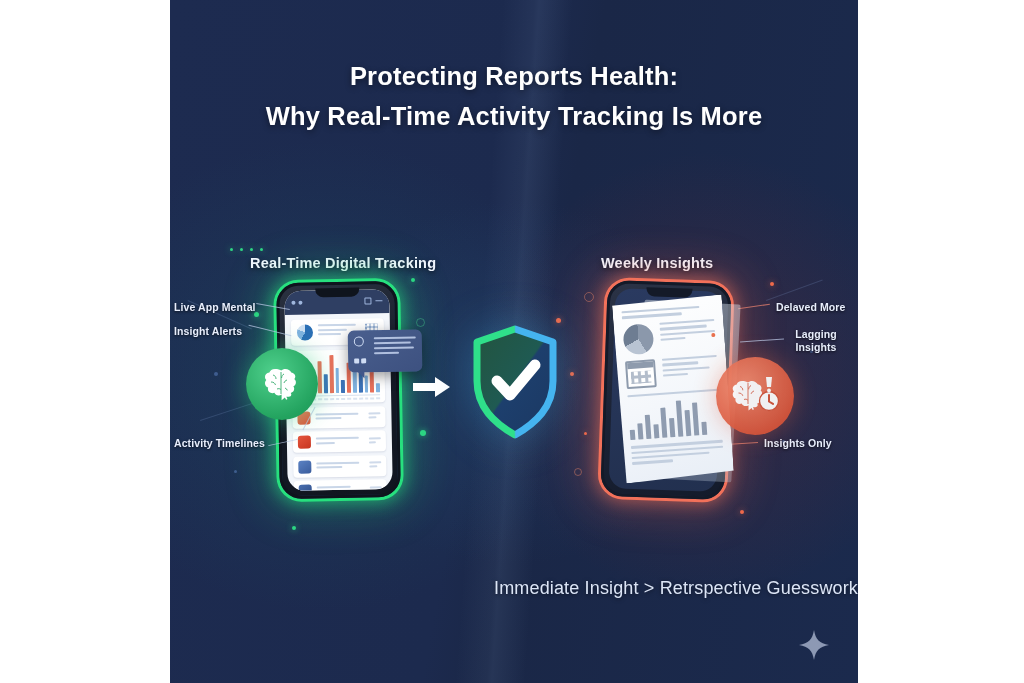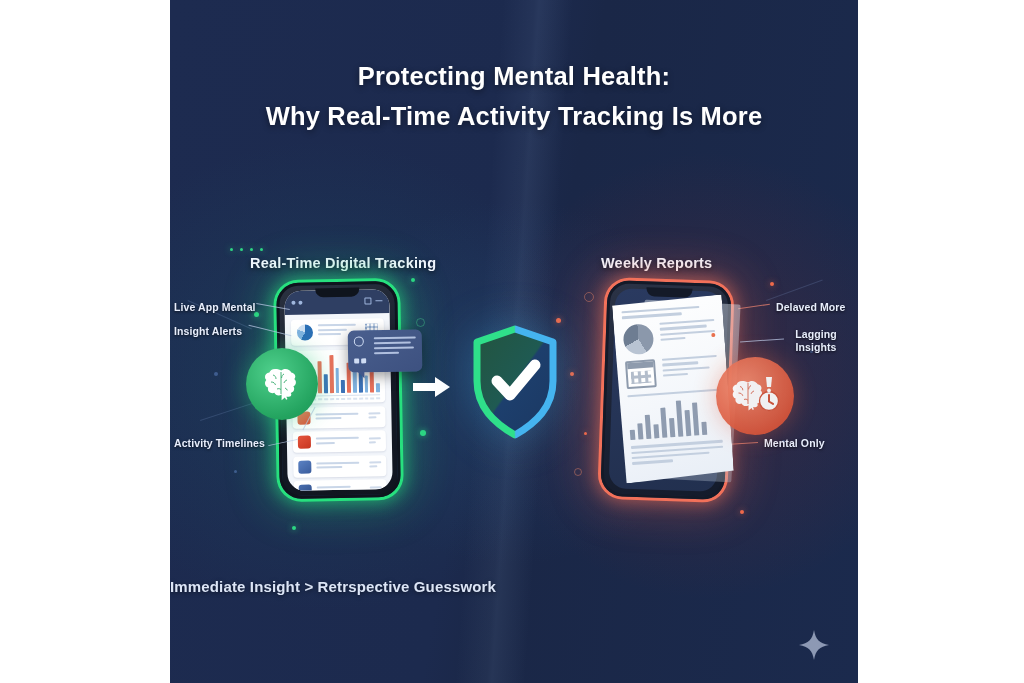--- a/index.html
+++ b/index.html
@@ -199,22 +199,22 @@
   }
   #badge-right {
     position:absolute; left:546px; top:357px; width:78px; height:78px; border-radius:50%;
     background:radial-gradient(circle at 38% 34%, #f08a6f 0%, #d9573c 72%, #c94c32 100%);
     box-shadow:0 0 24px rgba(225,100,70,.42); z-index:8; opacity:.93;
     display:flex; align-items:center; justify-content:center;
   }
 
   
   #tagline {
-    position:absolute; left:0; top:578px; width:688px; text-align:left;
-    color:#dce5f6; font-size:15px; font-weight:bold; letter-spacing:.15px;
+    position:absolute; left:0; top:578px; width:688px; text-align:right;
+    color:#dce5f6; font-size:18px; font-weight:normal; letter-spacing:.15px;
     text-shadow:0 1px 4px rgba(0,0,0,.5);
   }
   #powered {
     position:absolute; left:0; top:632px; width:688px; text-align:center;
     color:#e4ebf8; font-size:12px; font-weight:bold; letter-spacing:.15px;
     text-shadow:0 1px 4px rgba(0,0,0,.5);
   }
   #sparkle { position:absolute; right:28px; bottom:22px; width:32px; height:32px; opacity:.72; }
 
   
@@ -252,26 +252,26 @@
     <div class="nd r" style="left:400px; top:372px; width:4px; height:4px;"></div>
     <div class="nd r" style="left:414px; top:432px; width:3px; height:3px;"></div>
     <div class="nd ring" style="left:414px; top:292px; width:10px; height:10px;"></div>
     <div class="nd ring" style="left:404px; top:468px; width:8px; height:8px;"></div>
     <div class="nd r" style="left:600px; top:282px; width:4px; height:4px;"></div>
     <div class="nd r" style="left:570px; top:510px; width:4px; height:4px;"></div>
     <div class="nd b" style="left:640px; top:350px; width:3px; height:3px;"></div>
     <div class="nd b" style="left:612px; top:440px; width:3px; height:3px;"></div>
 
     <div id="title">
-      <div>Protecting Mental Health:</div>
+      <div>Protecting Reports Health:</div>
       <div class="l2">Why Real-Time Activity Tracking Is More</div>
     </div>
 
     <div class="sec-head" id="head-left">Real-Time Digital Tracking</div>
-    <div class="sec-head" id="head-right">Weekly Reports</div>
+    <div class="sec-head" id="head-right">Weekly Insights</div>
 
     <div class="phone" id="phone-left">
       <div class="notch"></div>
       <div class="screen">
         <div class="app-top">
           <span class="dot d1"></span>
           <span class="dot d2"></span>
           <span class="sq"></span>
           <span class="mm"></span>
         </div>
@@ -485,21 +485,21 @@
         <circle cx="40" cy="15.5" r="1.9" fill="#ffffff"></circle>
       </svg>
     </div>
 
     <div class="label" style="left:606px; top:301px;">Delaved More</div>
     <div class="leader red" style="left:568px; top:306px; width:32px; transform:rotate(-8deg);"></div>
 
     <div class="label two" style="left:620px; top:328px;">Lagging Insights</div>
     <div class="leader" style="left:570px; top:340px; width:44px; transform:rotate(-4deg);"></div>
 
-    <div class="label" style="left:594px; top:437px;">Mental Only</div>
+    <div class="label" style="left:594px; top:437px;">Insights Only</div>
     <div class="leader red" style="left:556px; top:443px; width:32px; transform:rotate(-4deg);"></div>
     <div class="leader red v" style="left:556px; top:420px; width:1px; height:24px;"></div>
 
     <div id="tagline">Immediate Insight &gt; Retrspective Guesswork</div>
 
     <svg id="sparkle" viewBox="0 0 32 32">
       <path fill="#b9c4dd" d="M16 1 C17.6 10.6 21.4 14.4 31 16 C21.4 17.6 17.6 21.4 16 31 C14.4 21.4 10.6 17.6 1 16 C10.6 14.4 14.4 10.6 16 1 Z"></path>
     </svg>
 
   </div>

